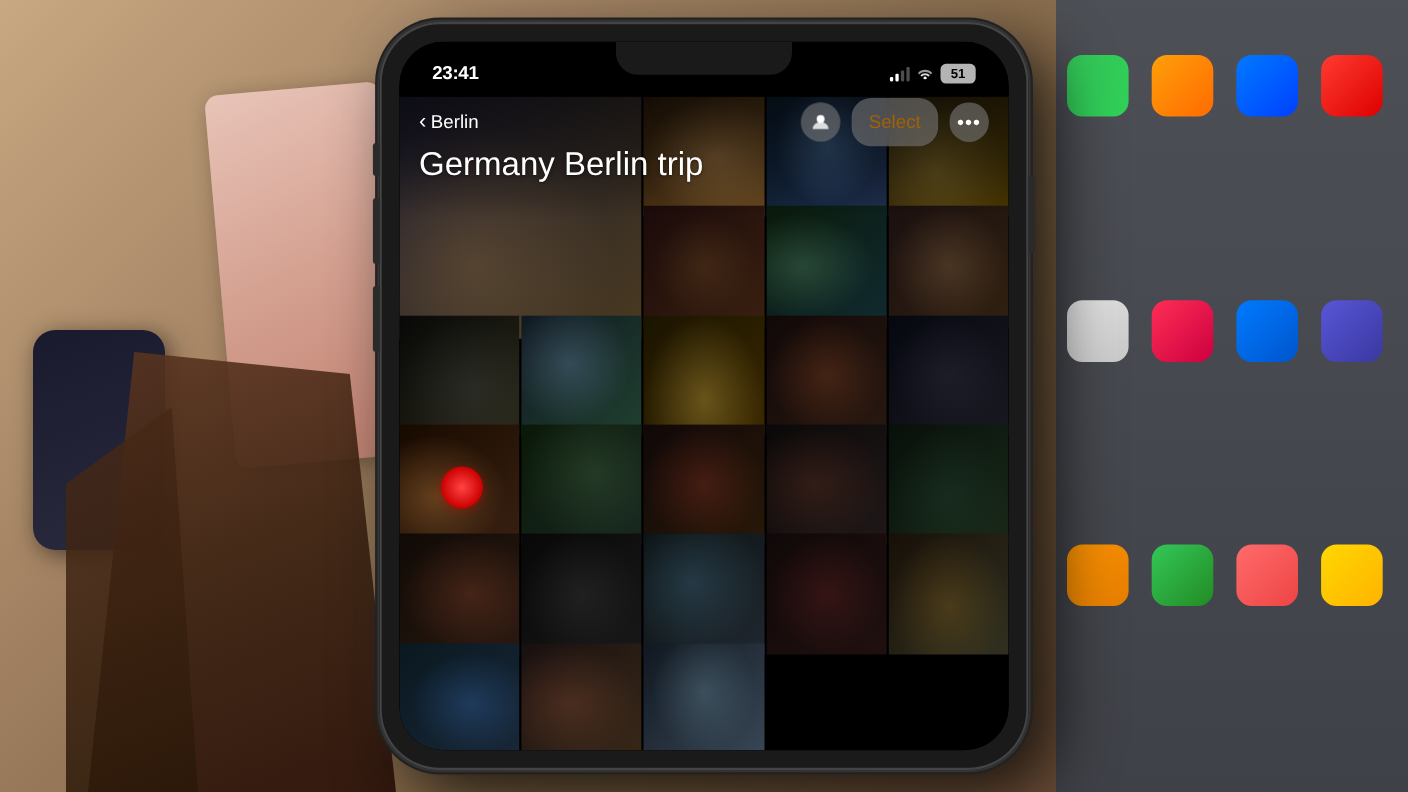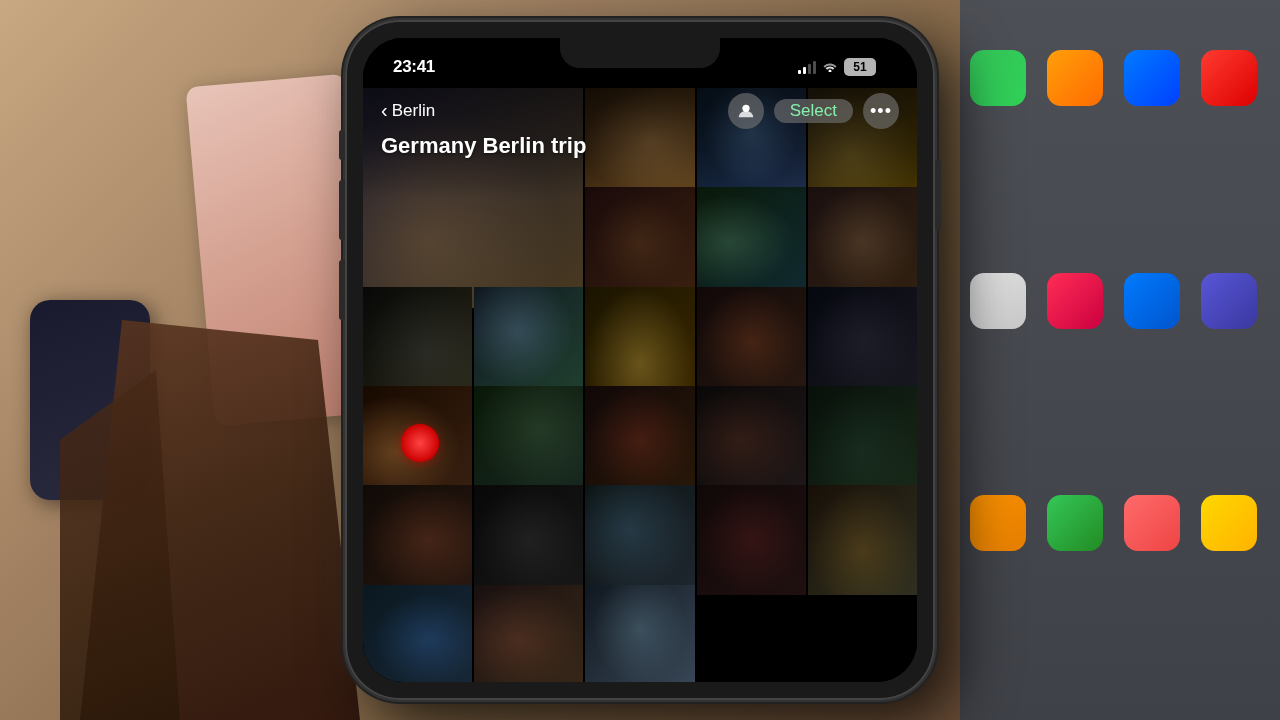--- a/index.html
+++ b/index.html
@@ -139,21 +139,21 @@
       background: #1a1a1a;
       border-radius: 0 0 20px 20px;
       z-index: 100;
     }
 
     
     .status-bar {
       position: absolute;
       top: 0;
       left: 0;
-      right: 11px;
+      right: 0;
       height: 50px;
       display: flex;
       align-items: center;
       justify-content: space-between;
       padding: 8px 30px 0;
       z-index: 50;
       background: rgba(0,0,0,0.1);
     }
 
     .status-time {
@@ -250,46 +250,46 @@
       display: flex;
       align-items: center;
       justify-content: center;
       color: #fff;
       font-size: 16px;
       cursor: pointer;
       backdrop-filter: blur(10px);
     }
 
     .select-btn {
-      height: 24px;
+      height: 44px;
       padding: 0 16px;
       border-radius: 18px;
       background: rgba(120,120,120,0.6);
       display: flex;
       align-items: center;
-      color: #86efac;
+      color: #a16207;
       font-size: 17px;
       font-weight: 500;
       cursor: pointer;
       backdrop-filter: blur(10px);
     }
 
     
     .album-title-row {
       position: absolute;
       top: 95px;
       left: 18px;
       right: 18px;
       z-index: 35;
     }
 
     .album-title {
       color: #fff;
-      font-size: 22px;
-      font-weight: 700;
+      font-size: 30px;
+      font-weight: 400;
       text-shadow: 0 1px 3px rgba(0,0,0,0.5);
     }
 
     
     .photo-grid {
       position: absolute;
       top: 0;
       left: 0;
       right: 0;
       bottom: 0;

